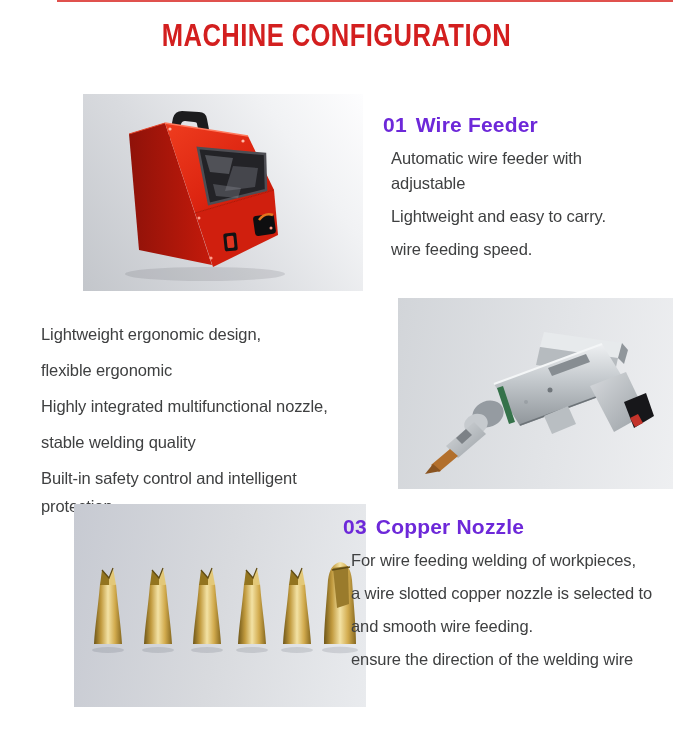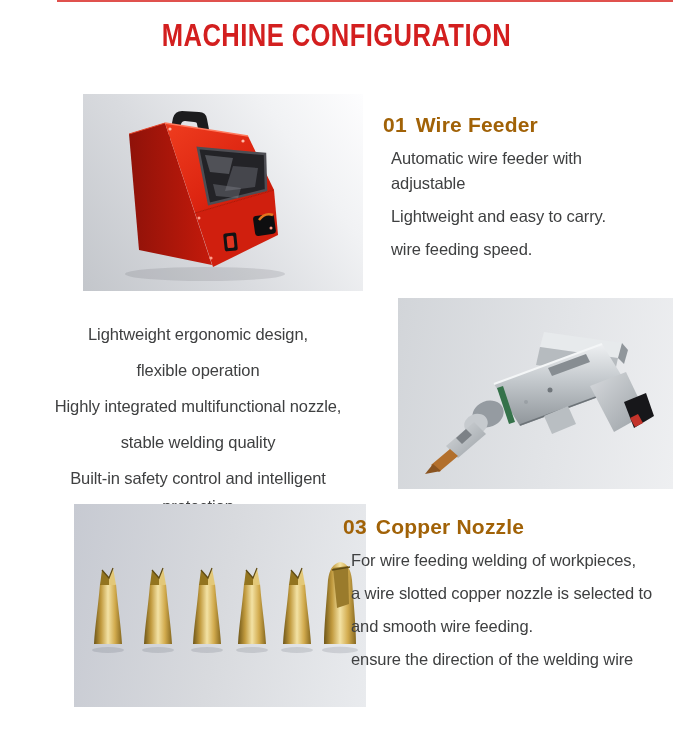--- a/index.html
+++ b/index.html
@@ -18,25 +18,25 @@
   .photo1{left:43px;top:78px;width:280px;height:197px;
     background:linear-gradient(55deg,#c3c6cb 0%,#d9dbdf 40%,#f1f2f4 75%,#fdfdfe 100%);}
   .photo2{left:358px;top:282px;width:286px;height:191px;
     background:linear-gradient(100deg,#d2d5d9 0%,#e2e4e7 55%,#eff0f2 100%);}
   .photo3{left:34px;top:488px;width:292px;height:203px;
     background:linear-gradient(100deg,#c7cad2 0%,#d8dade 50%,#e9ebee 100%);}
   .txt{position:absolute;}
   .txt1{left:383px;top:112px;width:275px;}
   .txt2{left:33px;top:309px;width:330px;}
   .txt3{left:343px;top:514px;width:320px;}
-  .sec-h{margin:0;font-size:21px;line-height:26px;font-weight:bold;color:#a16207;letter-spacing:0.2px;}
+  .sec-h{margin:0;font-size:21px;line-height:26px;font-weight:bold;color:#6d28d9;letter-spacing:0.2px;}
   .sec-h .num{margin-right:9px;}
   .body{margin:0;}
   .txt1 .body{margin-top:7px;}
-  .txt2 .body{margin-top:11px;text-align:center;}
+  .txt2 .body{margin-top:11px;}
   .txt3 .body{margin-top:5px;}
   .body p{margin:8px;font-size:16.5px;color:#3f4041;letter-spacing:-0.1px;}
   .txt1 .body p{line-height:25px;}
   .txt2 .body p{line-height:28px;}
   .txt3 .body p{line-height:25px;}
 </style>
 </head>
 <body>
 
 <div id="page">
@@ -89,21 +89,21 @@
     <div class="body">
       <p>Automatic wire feeder with adjustable</p>
       <p>Lightweight and easy to carry.</p>
       <p>wire feeding speed.</p>
     </div>
   </div>
 
   <div class="txt txt2">
     <div class="body">
       <p>Lightweight ergonomic design,</p>
-      <p>flexible operation</p>
+      <p>flexible ergonomic</p>
       <p>Highly integrated multifunctional nozzle,</p>
       <p>stable welding quality</p>
       <p>Built-in safety control and intelligent protection</p>
     </div>
   </div>
 
   <figure class="photo photo2">
     <svg viewBox="0 0 286 191">
       <defs>
         <linearGradient id="g2b" x1="0" y1="0" x2="0" y2="1">

